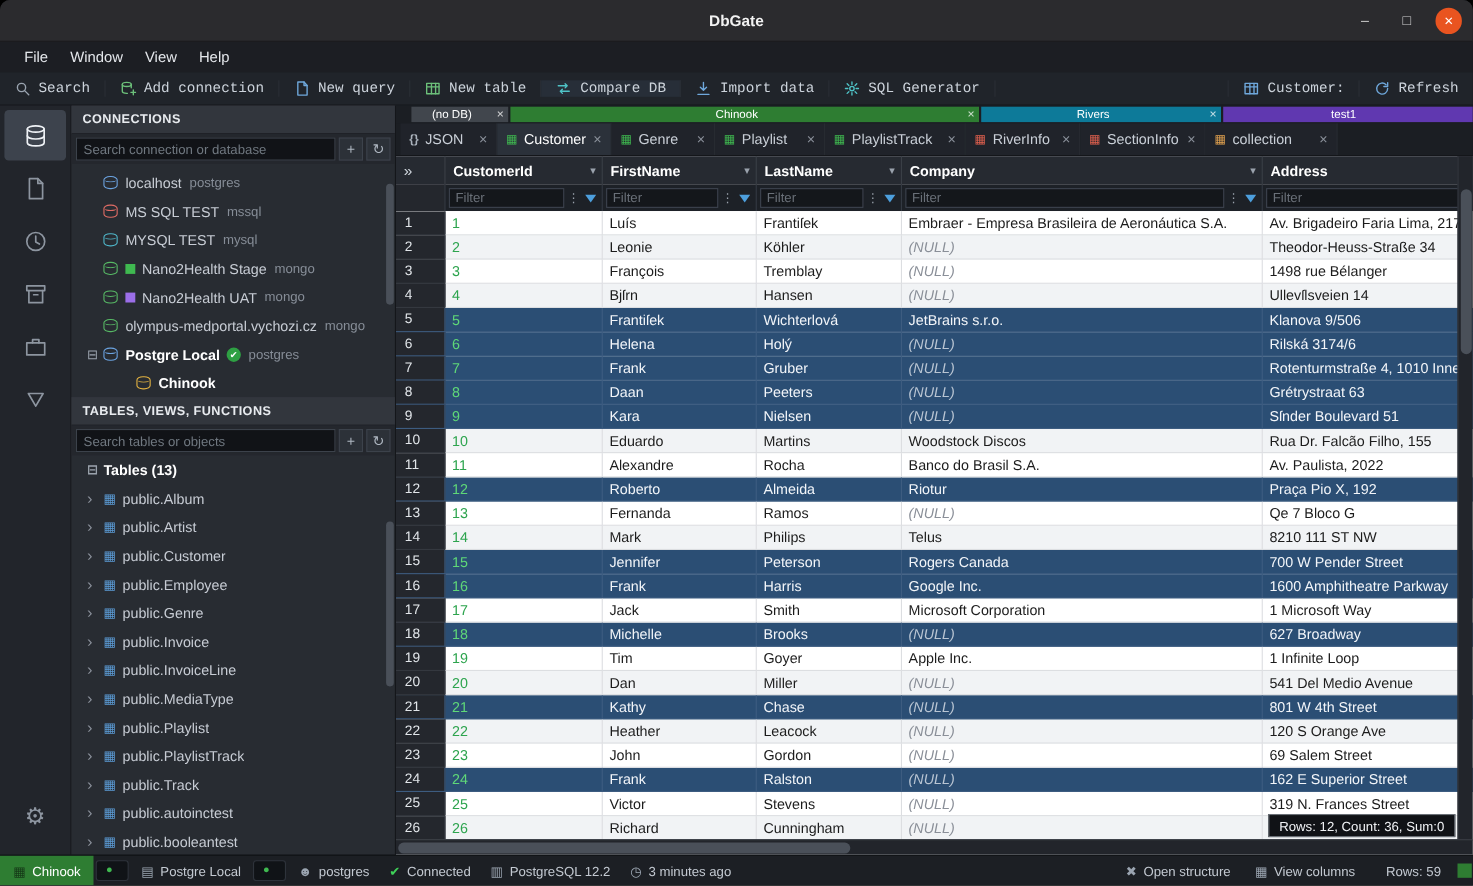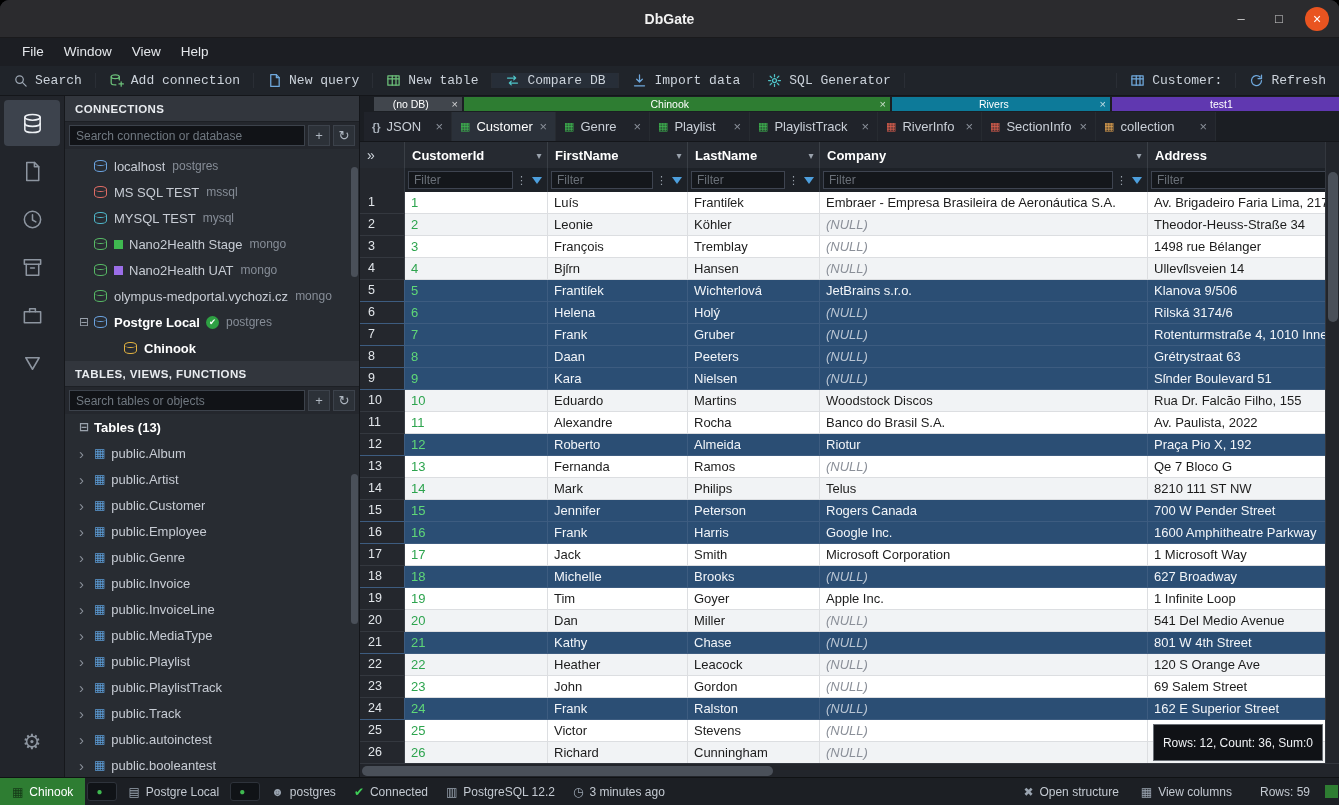--- a/index.html
+++ b/index.html
@@ -118,21 +118,21 @@
   .row[data-sel="sel"] .cell { border-color:#3d5c80; }
   .cell.gutter-w { background:#24272d; color:#e2e6ea; border-right:1px solid #3a3f46; border-bottom:1px solid #34383f; font-size:12.5px; padding-left:8px; }
   .cell.num { color:var(--num_green); }
   .row[data-sel="sel"] .cell.num { color:var(--num_green_sel); }
   .cell[data-null="y"] { color:#8a8f98; font-style:italic; }
   .row[data-sel="sel"] .cell[data-null="y"] { color:#b9c5d3; }
   .vscroll { position:absolute; top:0; right:0; bottom:14px; width:14px; background:#22252b; border-left:1px solid #33373e; }
   .vscroll .thumb { position:absolute; top:30px; left:2px; width:10px; height:150px; background:#4a5059; border-radius:5px; }
   .hscroll { height:14px; flex:none; background:#22252b; border-top:1px solid #33373e; position:relative; }
   .hscroll .thumb { position:absolute; top:2px; left:2px; width:42%; height:10px; background:#4a5059; border-radius:5px; }
-  .stats-overlay { position:absolute; right:16px; bottom:16px; height:37px; background:#101216; border:1px solid #6a6f76; color:#f0f2f5; font-size:12px; display:flex; align-items:center; padding:0 9px; z-index:5; }
+  .stats-overlay { position:absolute; right:16px; bottom:16px; height:21px; background:#101216; border:1px solid #6a6f76; color:#f0f2f5; font-size:12px; display:flex; align-items:center; padding:0 9px; z-index:5; }
 
   
   .statusbar { height:28px; flex:none; background:#1c1f24; display:flex; align-items:stretch; font-size:12px; color:#c3c9d1; border-top:1px solid #101214; }
   .sb-left { display:flex; align-items:stretch; }
   .sb-item { display:flex; align-items:center; gap:6px; padding:0 9px; white-space:nowrap; }
   .sb-item[data-kind="db"] { background:var(--chinook_green); color:#fff; padding:0 12px; }
   .sb-item[data-kind="db"] .sb-glyph { color:rgba(0,0,0,.55); }
   .sb-item[data-kind="chip"] { background:#101317; border:1px solid #2e333b; border-radius:3px; margin:4px 2px; padding:0 8px; }
   .sb-item[data-kind="chip"] .sb-glyph { color:var(--accent_green); font-size:10px; }
   .sb-item[data-kind="ok"] .sb-glyph { color:#3fd158; }

